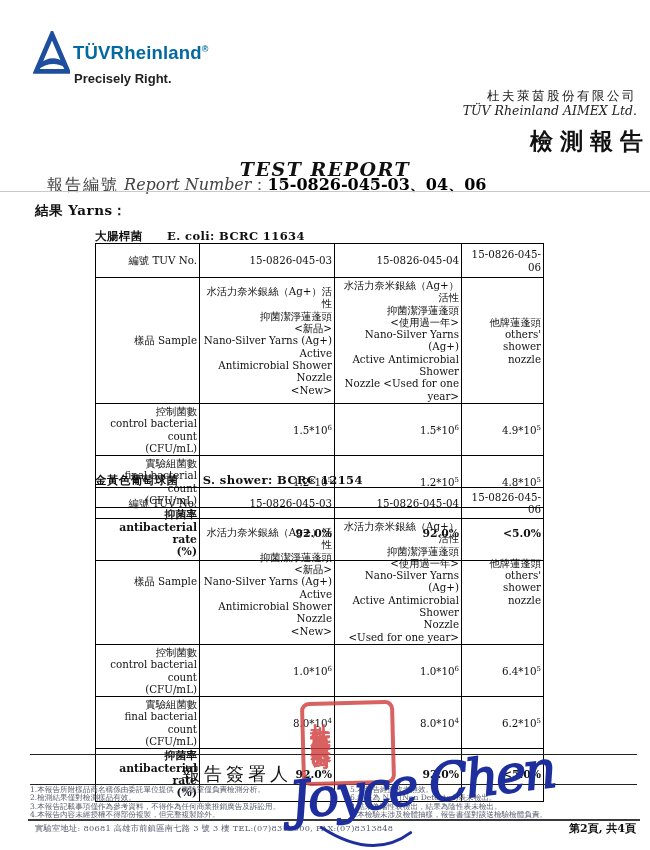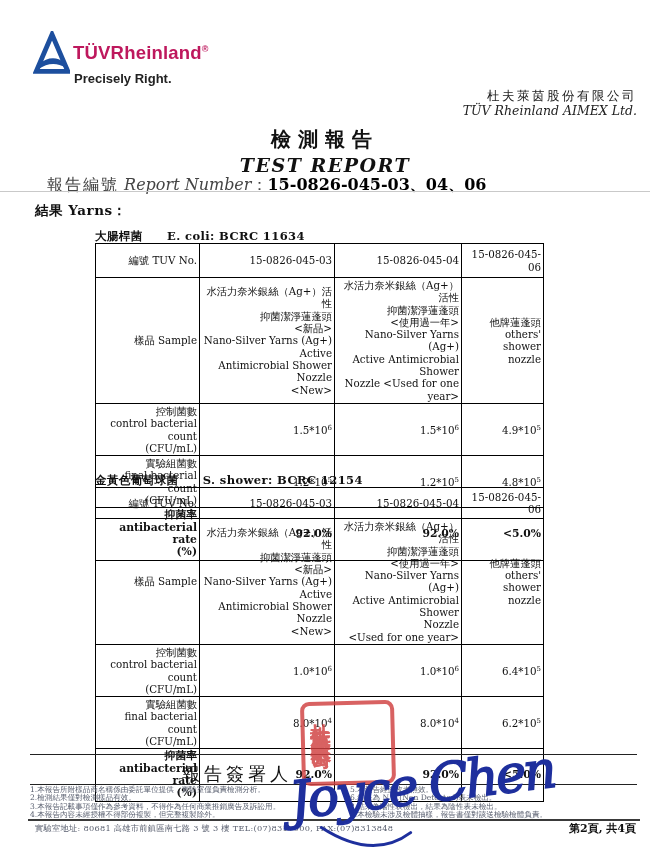--- a/index.html
+++ b/index.html
@@ -1,30 +1,30 @@
 <!DOCTYPE html>
 <html><head>
 <meta charset="utf-8">
 <style>
   html,body{margin:0;padding:0;}
   body{width:650px;height:850px;background:#fdfdfc;font-family:"DejaVu Serif","Liberation Serif",serif;color:#111;}
   .page{position:relative;width:650px;height:850px;overflow:hidden;background:#fff;}
 
   
   .logo-tri{position:absolute;left:33px;top:31px;}
-  .logo-text{position:absolute;left:73px;top:42px;font-family:"Liberation Sans","DejaVu Sans",sans-serif;font-weight:bold;font-size:18.5px;color:#be185d;letter-spacing:.2px;text-align:center;}
+  .logo-text{position:absolute;left:73px;top:42px;font-family:"Liberation Sans","DejaVu Sans",sans-serif;font-weight:bold;font-size:18.5px;color:#0369a1;letter-spacing:.2px;text-align:center;}
   .logo-text sup{font-size:9px;}
   .tagline{position:absolute;left:74px;top:71px;font-family:"Liberation Sans","DejaVu Sans",sans-serif;font-weight:bold;font-size:13px;color:#222;}
   .company{position:absolute;right:13px;top:88px;text-align:right;line-height:15px;}
   .company-zh{font-size:12.5px;letter-spacing:2.5px;color:#222;}
   .company-en{font-size:12.5px;font-style:italic;color:#222;}
 
   
   .title-blk{position:absolute;left:0;top:126px;width:650px;text-align:center;}
-  .title-zh{font-size:20px;font-weight:bold;letter-spacing:7px;}
+  .title-zh{font-size:23px;font-weight:bold;letter-spacing:7px;text-align:right;}
   .title-en{font-size:19px;font-weight:bold;font-style:italic;letter-spacing:1.5px;margin-top:1px;}
 
   
   .report-line{position:absolute;left:47px;top:175px;font-size:16px;color:#444;}
   .report-line .lab-zh{letter-spacing:2px;}
   .report-line .lab-en{font-style:italic;}
   .report-line .val{color:#000;font-weight:600;}
   .rule-light{position:absolute;left:0;top:191px;width:650px;border-top:1px solid #c9c9c9;}
 
   .result-label{position:absolute;left:35px;top:202px;font-size:13.5px;font-weight:bold;letter-spacing:.5px;}

